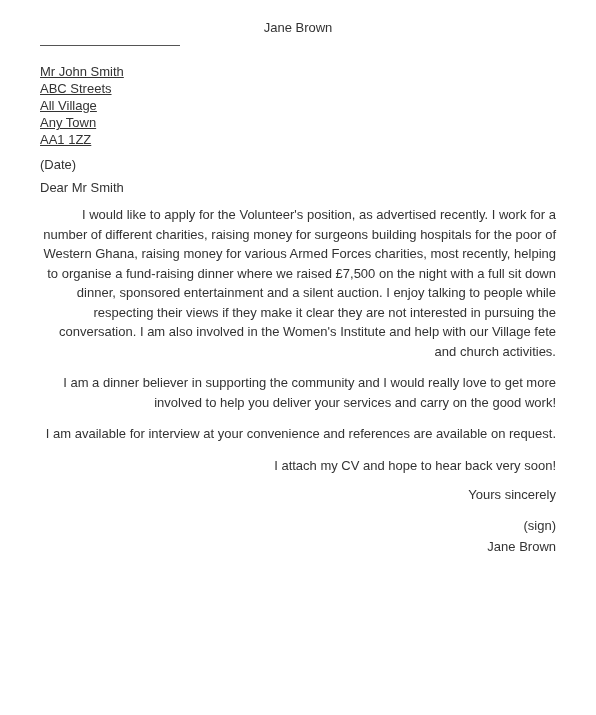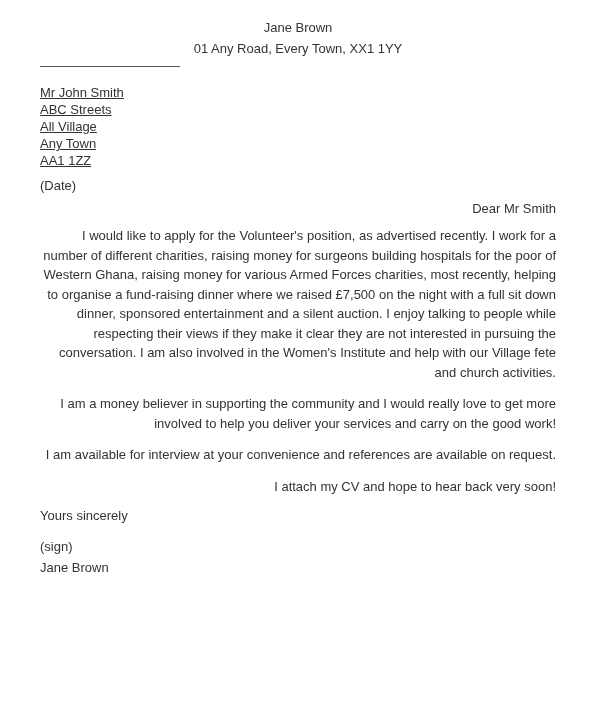--- a/index.html
+++ b/index.html
@@ -31,58 +31,57 @@
     }
     .address-line {
       margin-bottom: 2px;
       text-decoration: underline;
     }
     .date-line {
       margin-bottom: 6px;
     }
     .salutation {
       margin-bottom: 10px;
-      text-align: right;
     }
     .paragraph {
       margin-bottom: 12px;
       line-height: 1.5;
       text-align: right;
     }
     .closing-block {
       margin-top: 4px;
     }
     .closing-line {
       margin-bottom: 6px;
+      text-align: right;
     }
   </style>
 </head>
 <body>
 
 <div class="header-section">
   <div>Jane Brown</div>
-  <div style="margin-top:6px;">01 Any Road, Every Town, XX1 1YY</div>
 </div>
 
 <hr class="divider">
 
 <div class="address-block">
   <div class="address-line">Mr John Smith</div>
   <div class="address-line">ABC Streets</div>
   <div class="address-line">All Village</div>
   <div class="address-line">Any Town</div>
   <div class="address-line">AA1 1ZZ</div>
 </div>
 
 <div class="date-line" style="margin-top:10px;margin-bottom:8px;">(Date)</div>
 
 <div class="salutation">Dear Mr Smith</div>
 
 <div class="paragraph">I would like to apply for the Volunteer's position, as advertised recently. I work for a number of different charities, raising money for surgeons building hospitals for the poor of Western Ghana, raising money for various Armed Forces charities, most recently, helping to organise a fund-raising dinner where we raised £7,500 on the night with a full sit down dinner, sponsored entertainment and a silent auction. I enjoy talking to people while respecting their views if they make it clear they are not interested in pursuing the conversation. I am also involved in the Women's Institute and help with our Village fete and church activities.</div>
-<div class="paragraph">I am a money believer in supporting the community and I would really love to get more involved to help you deliver your services and carry on the good work!</div>
+<div class="paragraph">I am a dinner believer in supporting the community and I would really love to get more involved to help you deliver your services and carry on the good work!</div>
 <div class="paragraph">I am available for interview at your convenience and references are available on request.</div>
 <div class="paragraph">I attach my CV and hope to hear back very soon!</div>
 
 <div class="closing-block">
   <div class="closing-line">Yours sincerely</div>
   <div class="closing-line" style="margin-top:16px;">(sign)</div>
   <div class="closing-line">Jane Brown</div>
 </div>
 
 </body></html>

